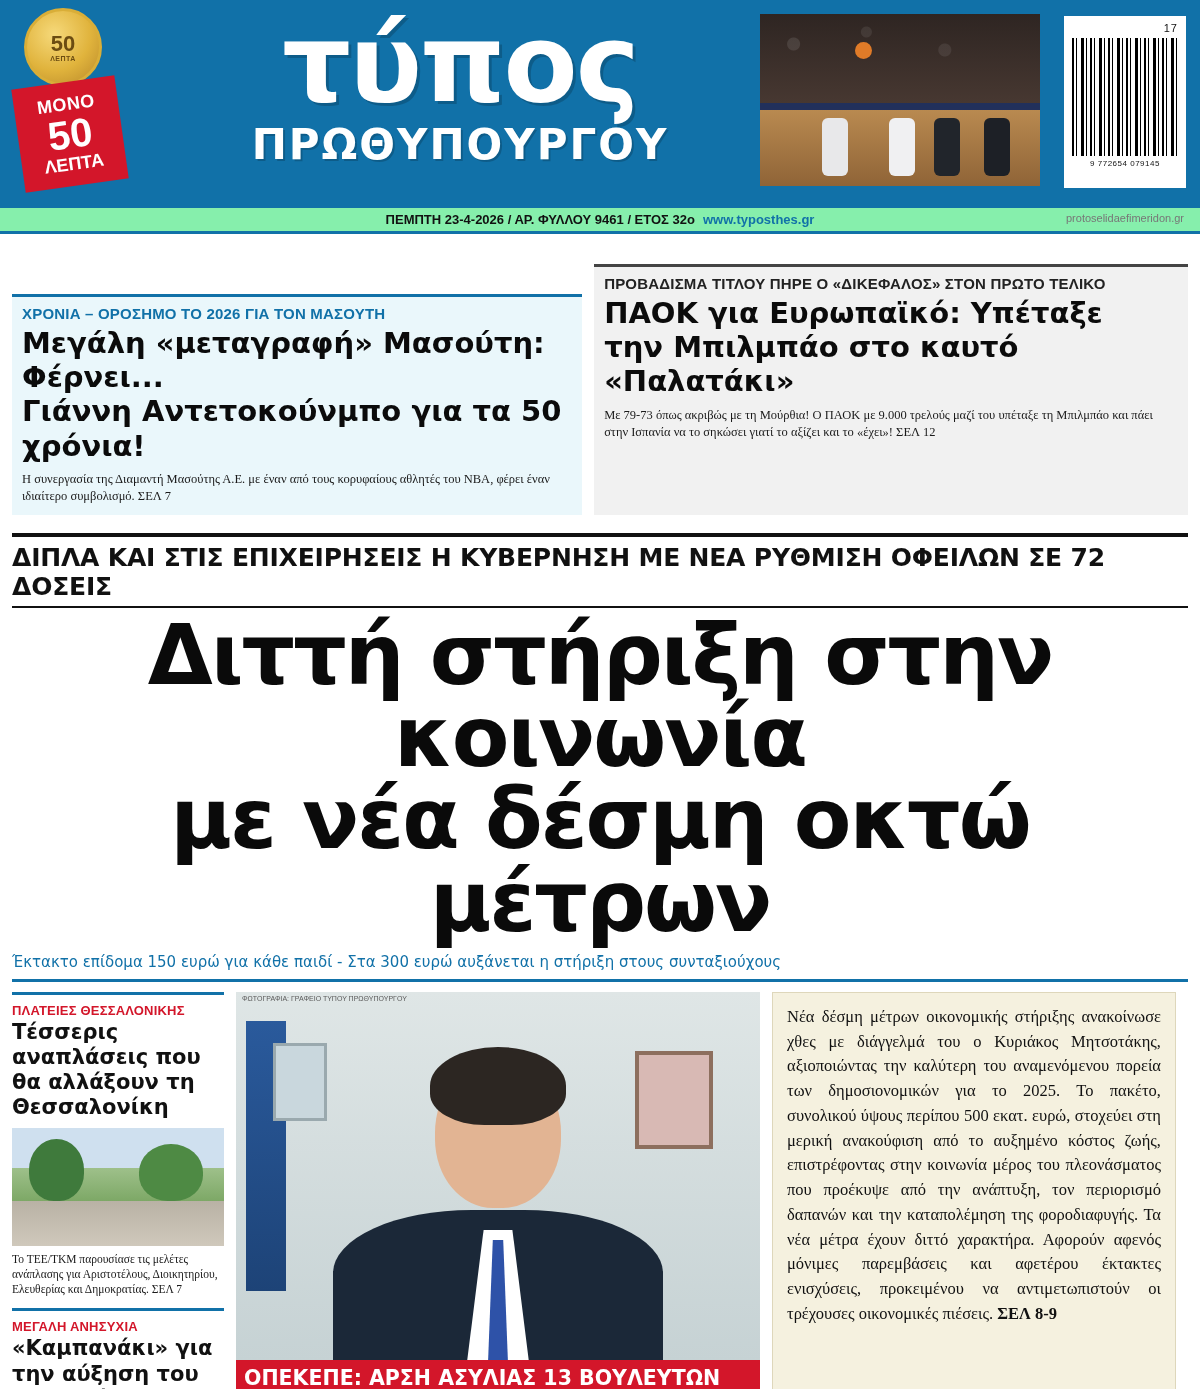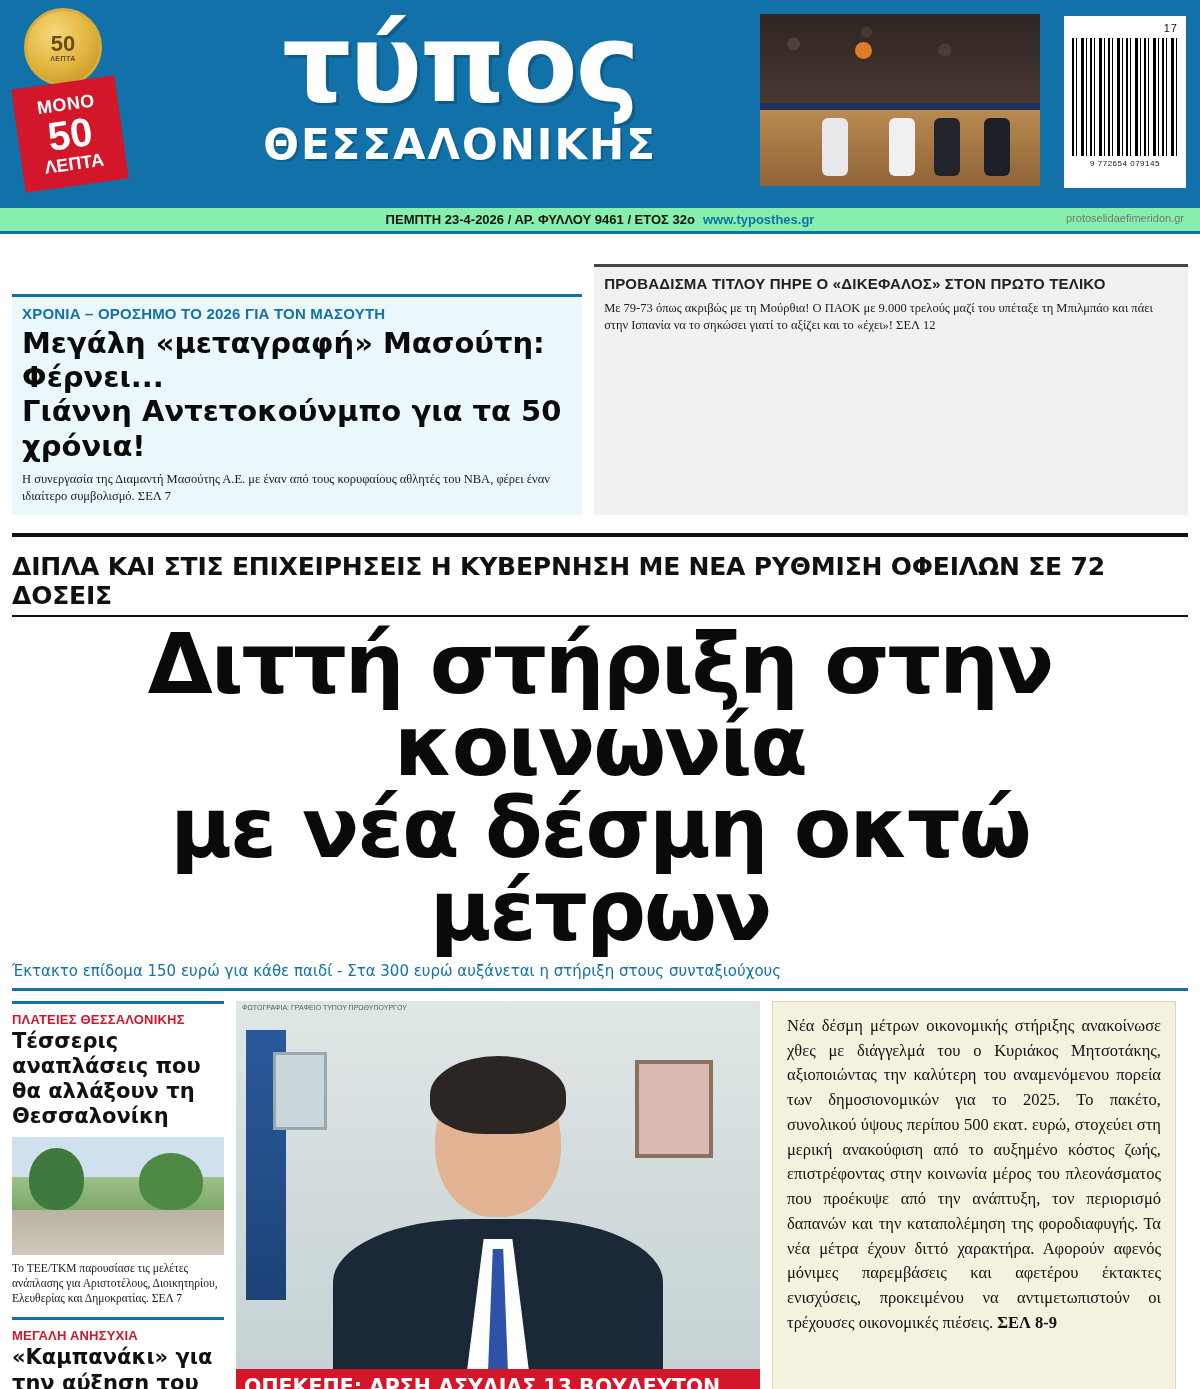--- a/index.html
+++ b/index.html
@@ -170,21 +170,21 @@
     margin-top: 8px;
     font-family: "Liberation Serif", serif;
     font-size: 12.5px; line-height: 1.35; color:#1a1a1a;
   }
 
   
   .main-kicker {
     margin: 18px 12px 0;
     border-top: 4px solid #111;
     border-bottom: 2px solid #111;
-    padding: 15px 0 5px;
+    padding: 6px 0 5px;
     font-family: "DejaVu Sans", sans-serif;
     font-weight: bold;
     font-size: 25px;
     color:#111;
     letter-spacing:-.2px;
   }
   .main-head {
     margin: 6px 12px 0;
     text-align:center;
     font-family: "DejaVu Sans", sans-serif;
@@ -321,21 +321,21 @@
       </div>
 
       <div class="price-badge">
         <div class="p1">ΜΟΝΟ</div>
         <div class="p2">50</div>
         <div class="p3">ΛΕΠΤΑ</div>
       </div>
 
       <div class="logo-wrap">
         <div class="logo-main">τύπος</div>
-        <div class="logo-sub">ΘΕΣΣΑΛΟΝΙΚΗΣ</div>
+        <div class="logo-sub">ΠΡΩΘΥΠΟΥΡΓΟΥ</div>
       </div>
 
       <div class="photo-top">
         <div class="crowd"></div>
         <div class="banner"></div>
         <div class="court"></div>
         <div class="pl a"></div>
         <div class="pl b"></div>
         <div class="pl c"></div>
         <div class="pl d"></div>
@@ -362,20 +362,24 @@
       <div class="kicker">ΧΡΟΝΙΑ – ΟΡΟΣΗΜΟ ΤΟ 2026 ΓΙΑ ΤΟΝ ΜΑΣΟΥΤΗ</div>
       <div class="headline">
         <div>Μεγάλη «μεταγραφή» Μασούτη: Φέρνει...</div>
         <div>Γιάννη Αντετοκούνμπο για τα 50 χρόνια!</div>
       </div>
       <div class="deck">Η συνεργασία της Διαμαντή Μασούτης Α.Ε. με έναν από τους κορυφαίους αθλητές του NBA, φέρει έναν ιδιαίτερο συμβολισμό. ΣΕΛ 7</div>
     </div>
 
     <div class="teaser right">
       <div class="kicker">ΠΡΟΒΑΔΙΣΜΑ ΤΙΤΛΟΥ ΠΗΡΕ Ο «ΔΙΚΕΦΑΛΟΣ» ΣΤΟΝ ΠΡΩΤΟ ΤΕΛΙΚΟ</div>
+      <div class="headline">
+        <div>ΠΑΟΚ για Ευρωπαϊκό: Υπέταξε</div>
+        <div>την Μπιλμπάο στο καυτό «Παλατάκι»</div>
+      </div>
       <div class="deck">Με 79-73 όπως ακριβώς με τη Μούρθια! Ο ΠΑΟΚ με 9.000 τρελούς μαζί του υπέταξε τη Μπιλμπάο και πάει στην Ισπανία να το σηκώσει γιατί το αξίζει και το «έχει»! ΣΕΛ 12</div>
     </div>
   </div>
 
   <div class="main-kicker">ΔΙΠΛΑ ΚΑΙ ΣΤΙΣ ΕΠΙΧΕΙΡΗΣΕΙΣ Η ΚΥΒΕΡΝΗΣΗ ΜΕ ΝΕΑ ΡΥΘΜΙΣΗ ΟΦΕΙΛΩΝ ΣΕ 72 ΔΟΣΕΙΣ</div>
   <div class="main-head">
     <div>Διττή στήριξη στην κοινωνία</div>
     <div>με νέα δέσμη οκτώ μέτρων</div>
   </div>
   <div class="main-sub">Έκτακτο επίδομα 150 ευρώ για κάθε παιδί - Στα 300 ευρώ αυξάνεται η στήριξη στους συνταξιούχους</div>

